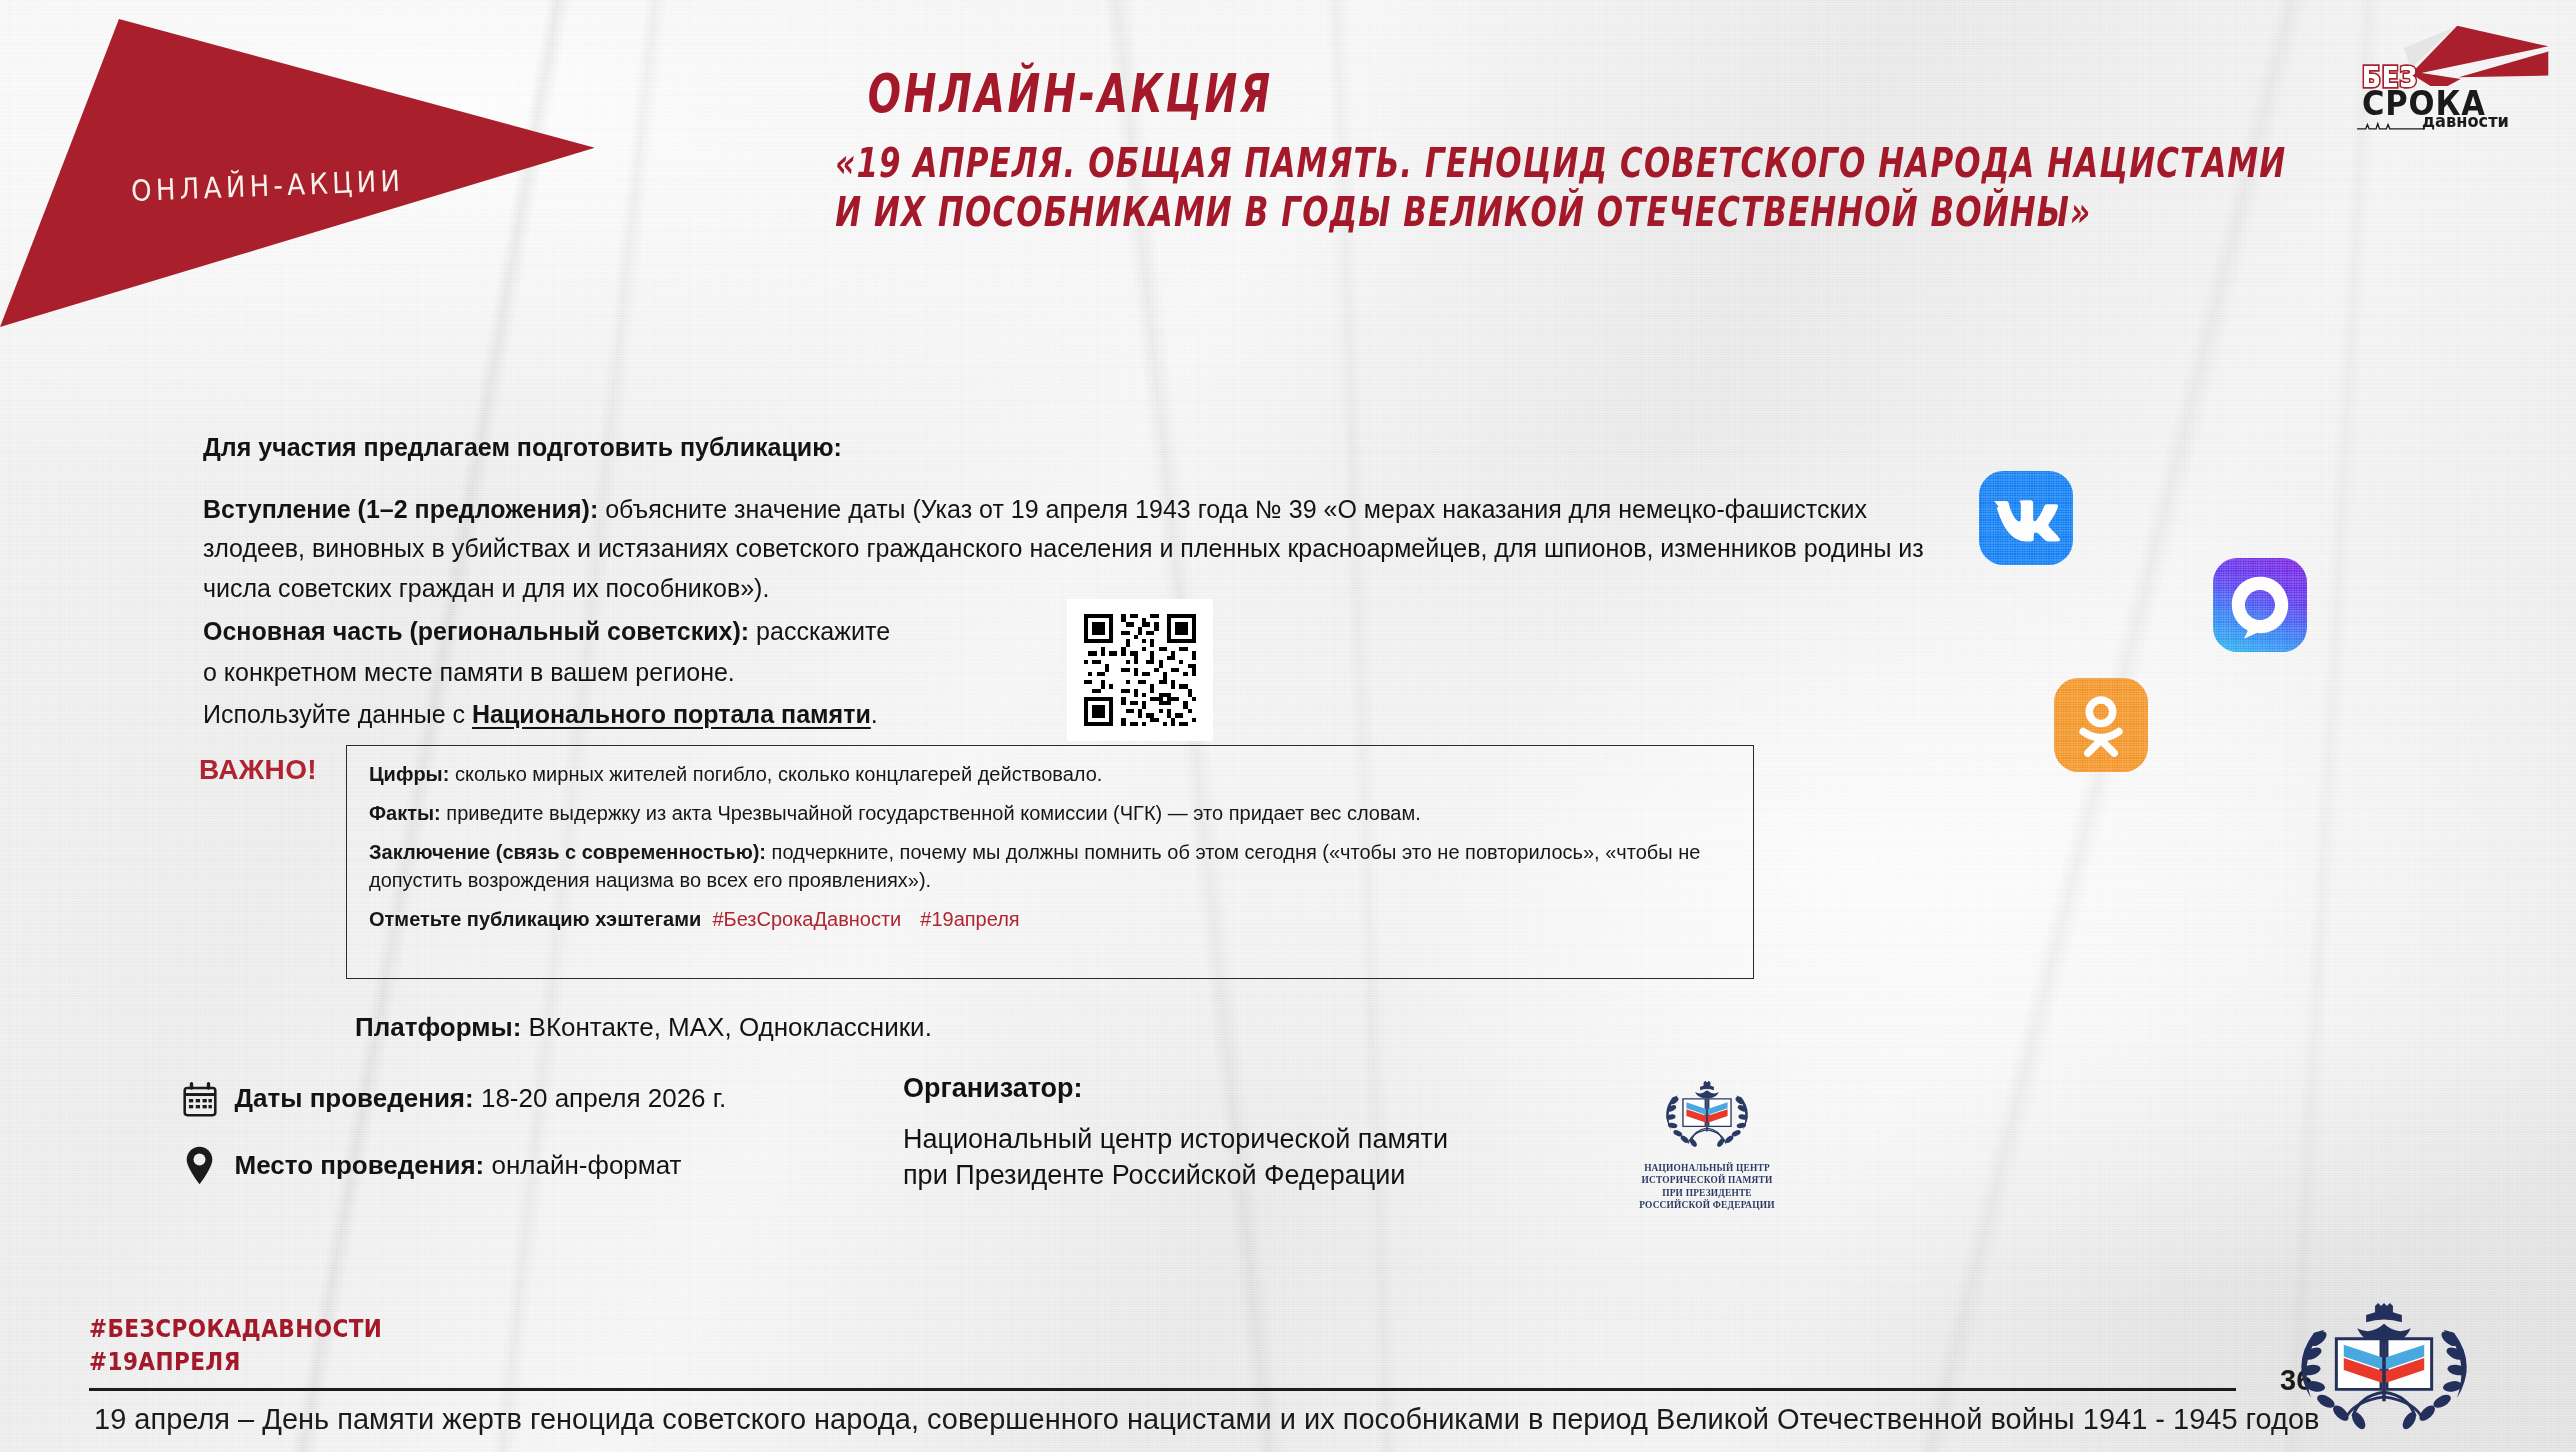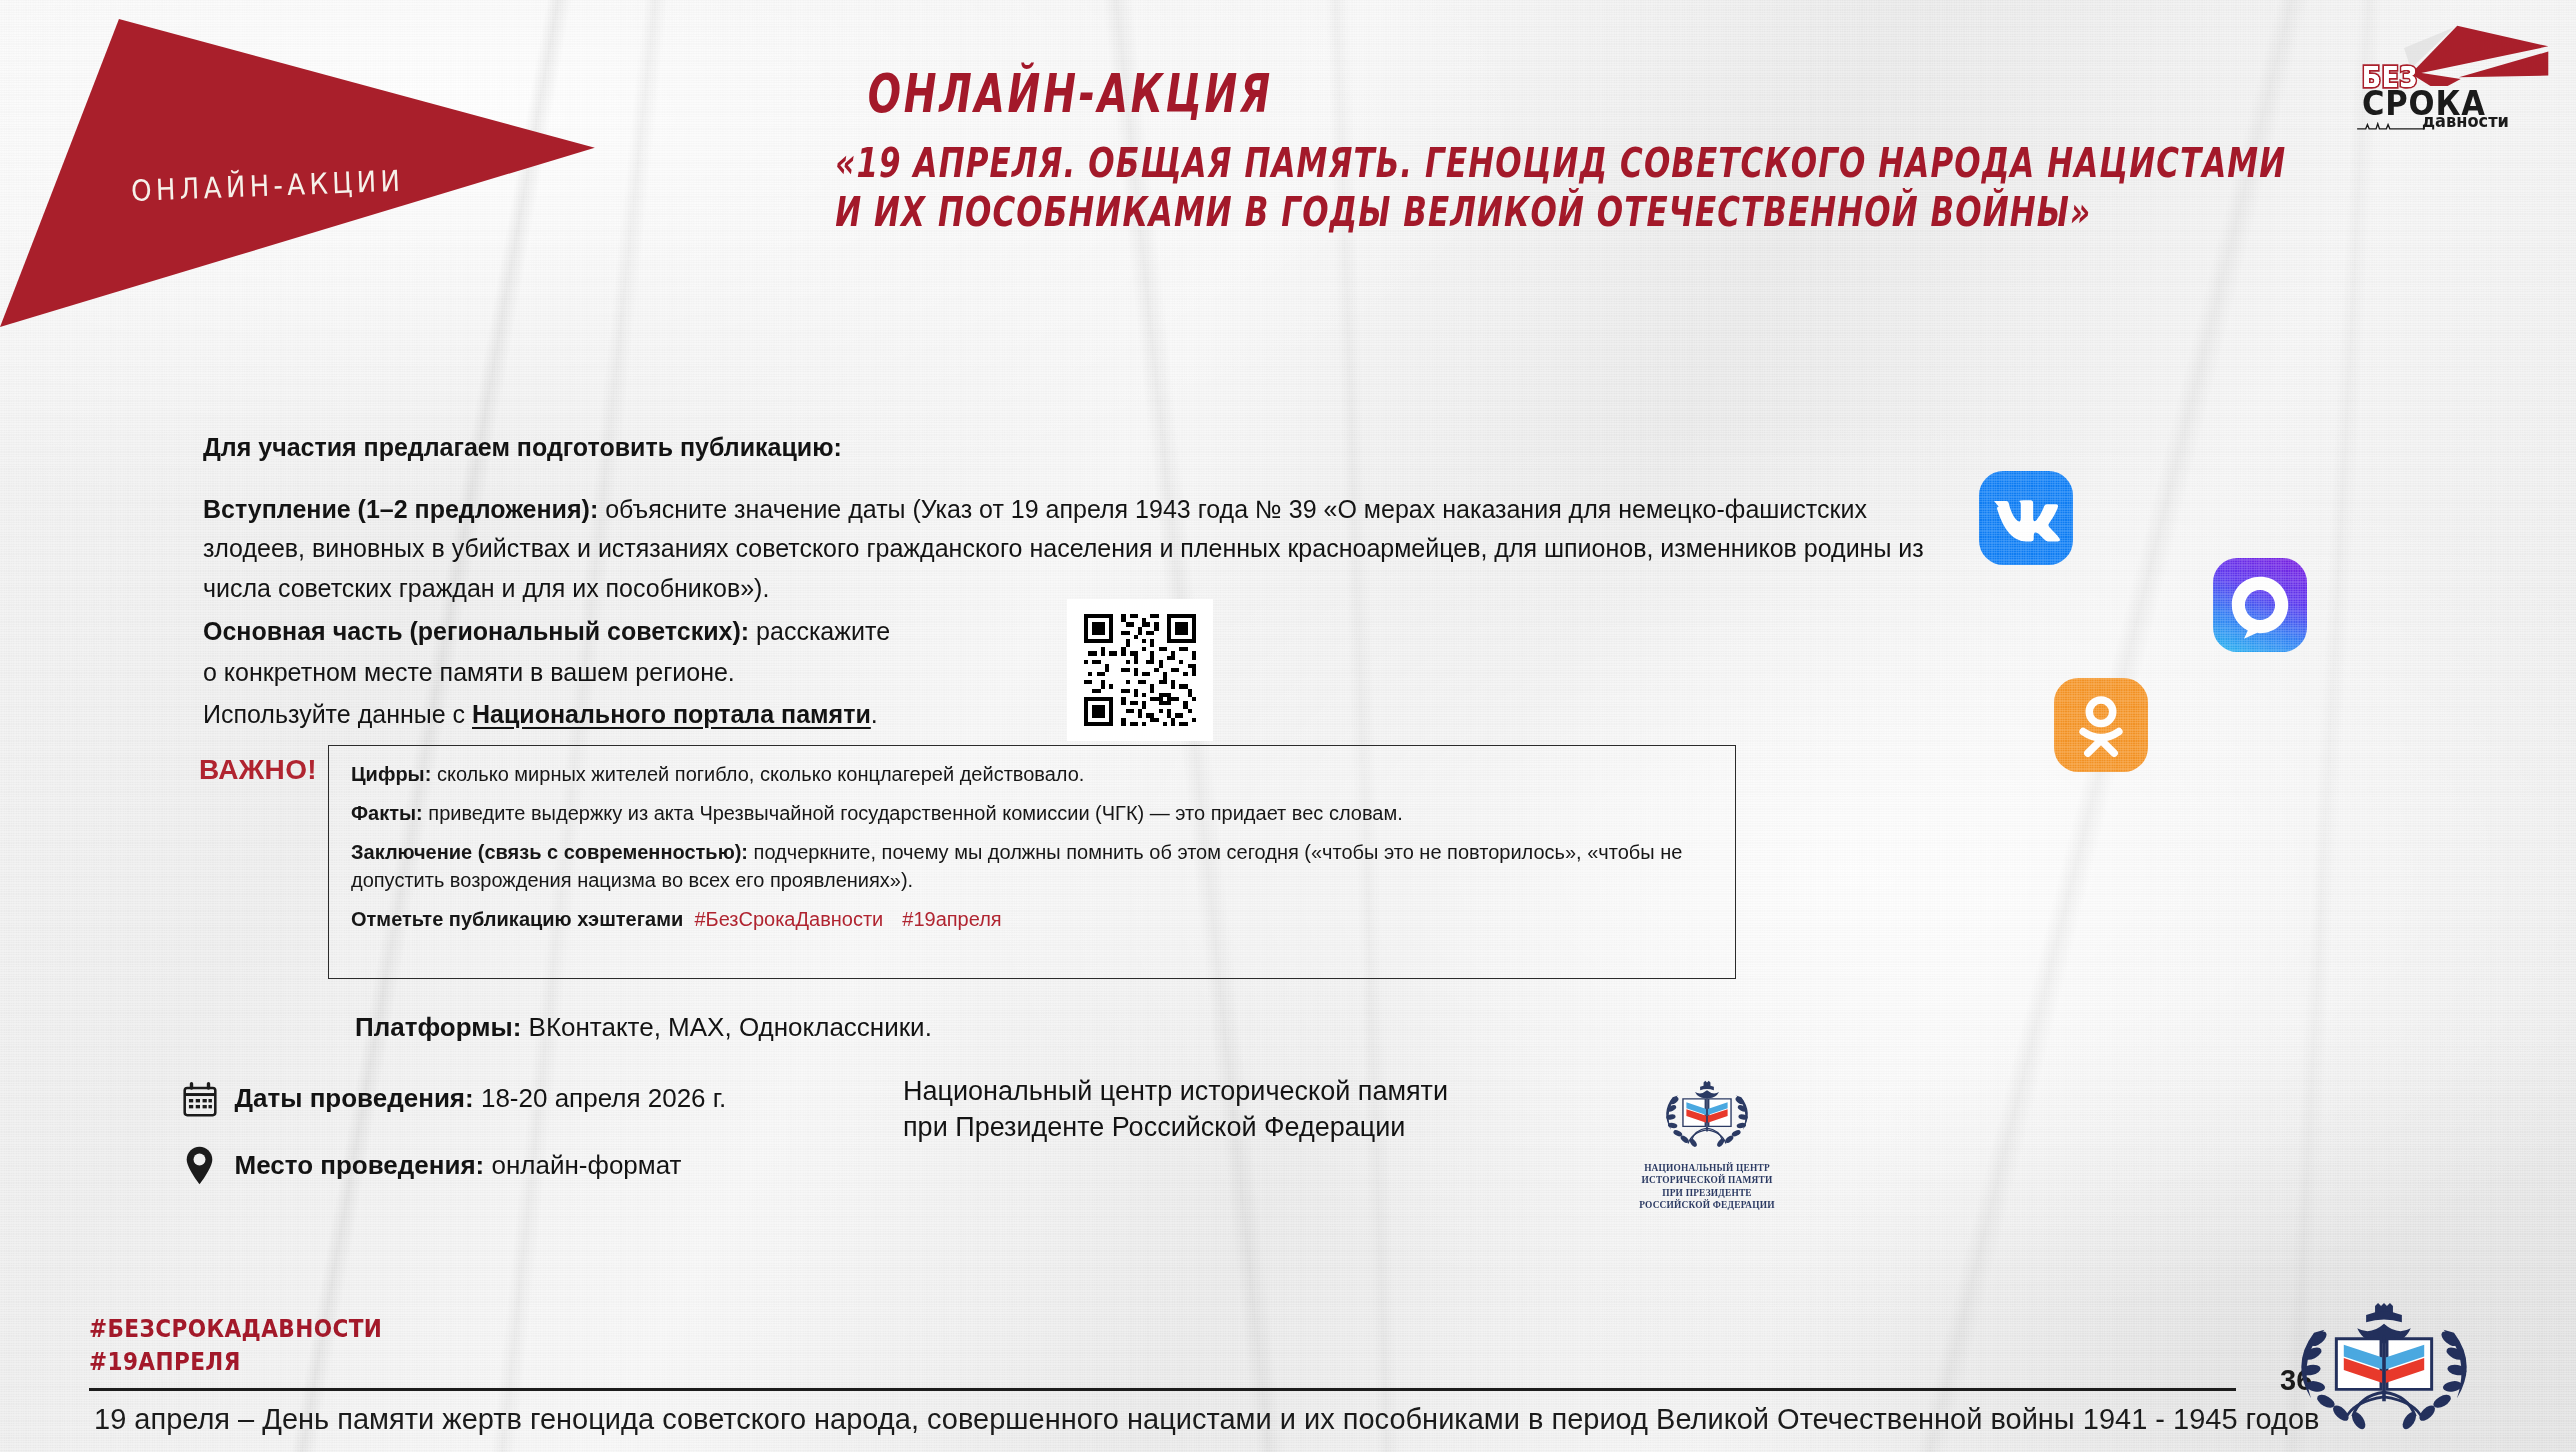--- a/index.html
+++ b/index.html
@@ -151,21 +151,21 @@
 
   
   #important-label {
     left: 199px; top: 754px;
     color: #b02430;
     font-size: 28px;
     font-weight: 700;
     letter-spacing: 0.4px;
   }
   #important-box {
-    left: 328px; top: 745px;
+    left: 346px; top: 745px;
     width: 1408px; height: 234px;
     border: 1.7px solid #2b2b2b;
     box-sizing: border-box;
     padding: 13.7px 22px 10.3px 22px;
     background: rgba(255,255,255,0.12);
   }
   #important-box .item {
     color: #161616;
     font-size: 20px;
     line-height: 1.40;
@@ -442,20 +442,21 @@
           <circle cx="17" cy="17" r="7" fill="#efefef"></circle>
         </svg>
       </div>
       <div class="tx">
         <b>Место проведения:</b><span> онлайн-формат</span>
       </div>
     </div>
   </div>
 
   <div id="organizer" class="layer">
+    <div class="ttl">Организатор:</div>
     <div class="nm">
       <div>Национальный центр исторической памяти</div>
       <div>при Президенте Российской Федерации</div>
     </div>
   </div>
 
   <div id="ncip" class="layer">
     <svg viewBox="0 0 120 92" width="158" height="79">
       <g fill="#2b3a63">
         <path d="M56,3 l2,-2 l2,2 l2,-2 l2,2 l0,5 l-8,0 z"></path>

